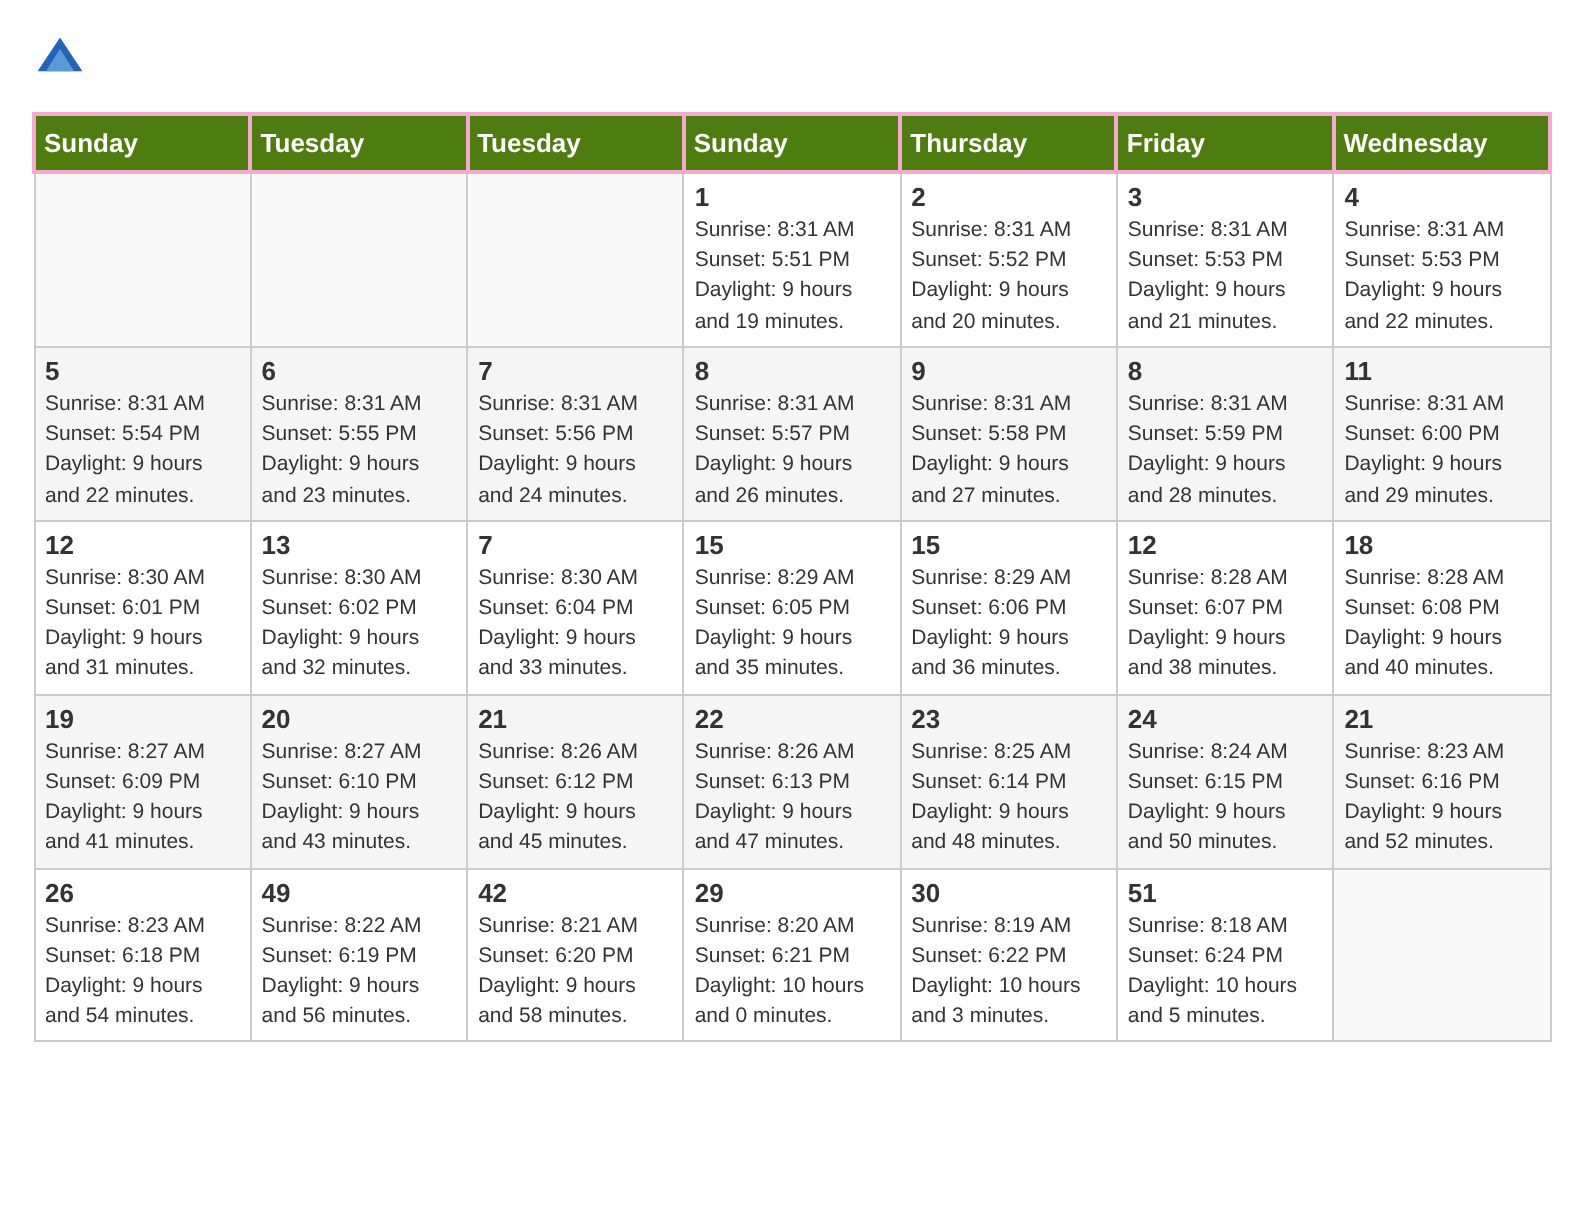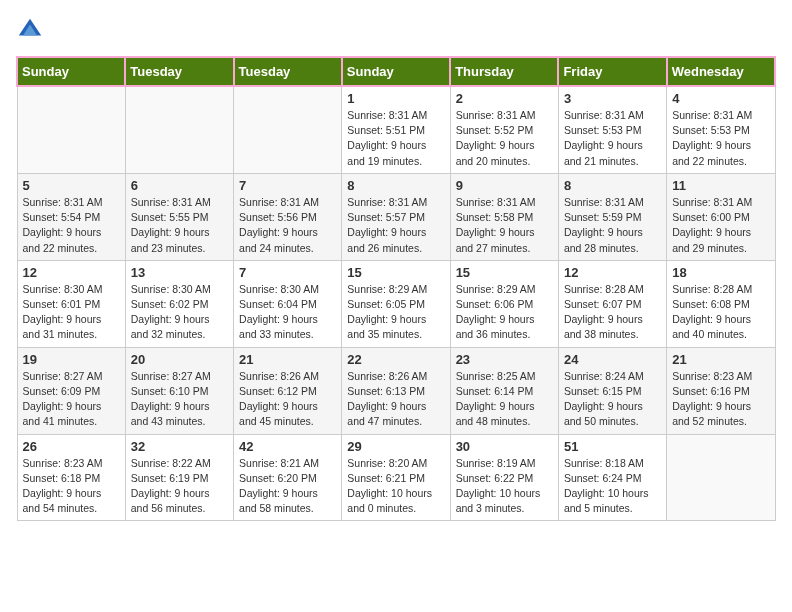--- a/index.html
+++ b/index.html
@@ -227,21 +227,21 @@
           <span class="day-number">21</span>
           <div class="day-info">Sunrise: 8:23 AM<br>Sunset: 6:16 PM<br>Daylight: 9 hours<br>and 52 minutes.</div>
         </td>
       </tr>
       <tr>
         <td>
           <span class="day-number">26</span>
           <div class="day-info">Sunrise: 8:23 AM<br>Sunset: 6:18 PM<br>Daylight: 9 hours<br>and 54 minutes.</div>
         </td>
         <td>
-          <span class="day-number">32</span>
+          <span class="day-number">49</span>
           <div class="day-info">Sunrise: 8:22 AM<br>Sunset: 6:19 PM<br>Daylight: 9 hours<br>and 56 minutes.</div>
         </td>
         <td>
           <span class="day-number">42</span>
           <div class="day-info">Sunrise: 8:21 AM<br>Sunset: 6:20 PM<br>Daylight: 9 hours<br>and 58 minutes.</div>
         </td>
         <td>
           <span class="day-number">29</span>
           <div class="day-info">Sunrise: 8:20 AM<br>Sunset: 6:21 PM<br>Daylight: 10 hours<br>and 0 minutes.</div>
         </td>

